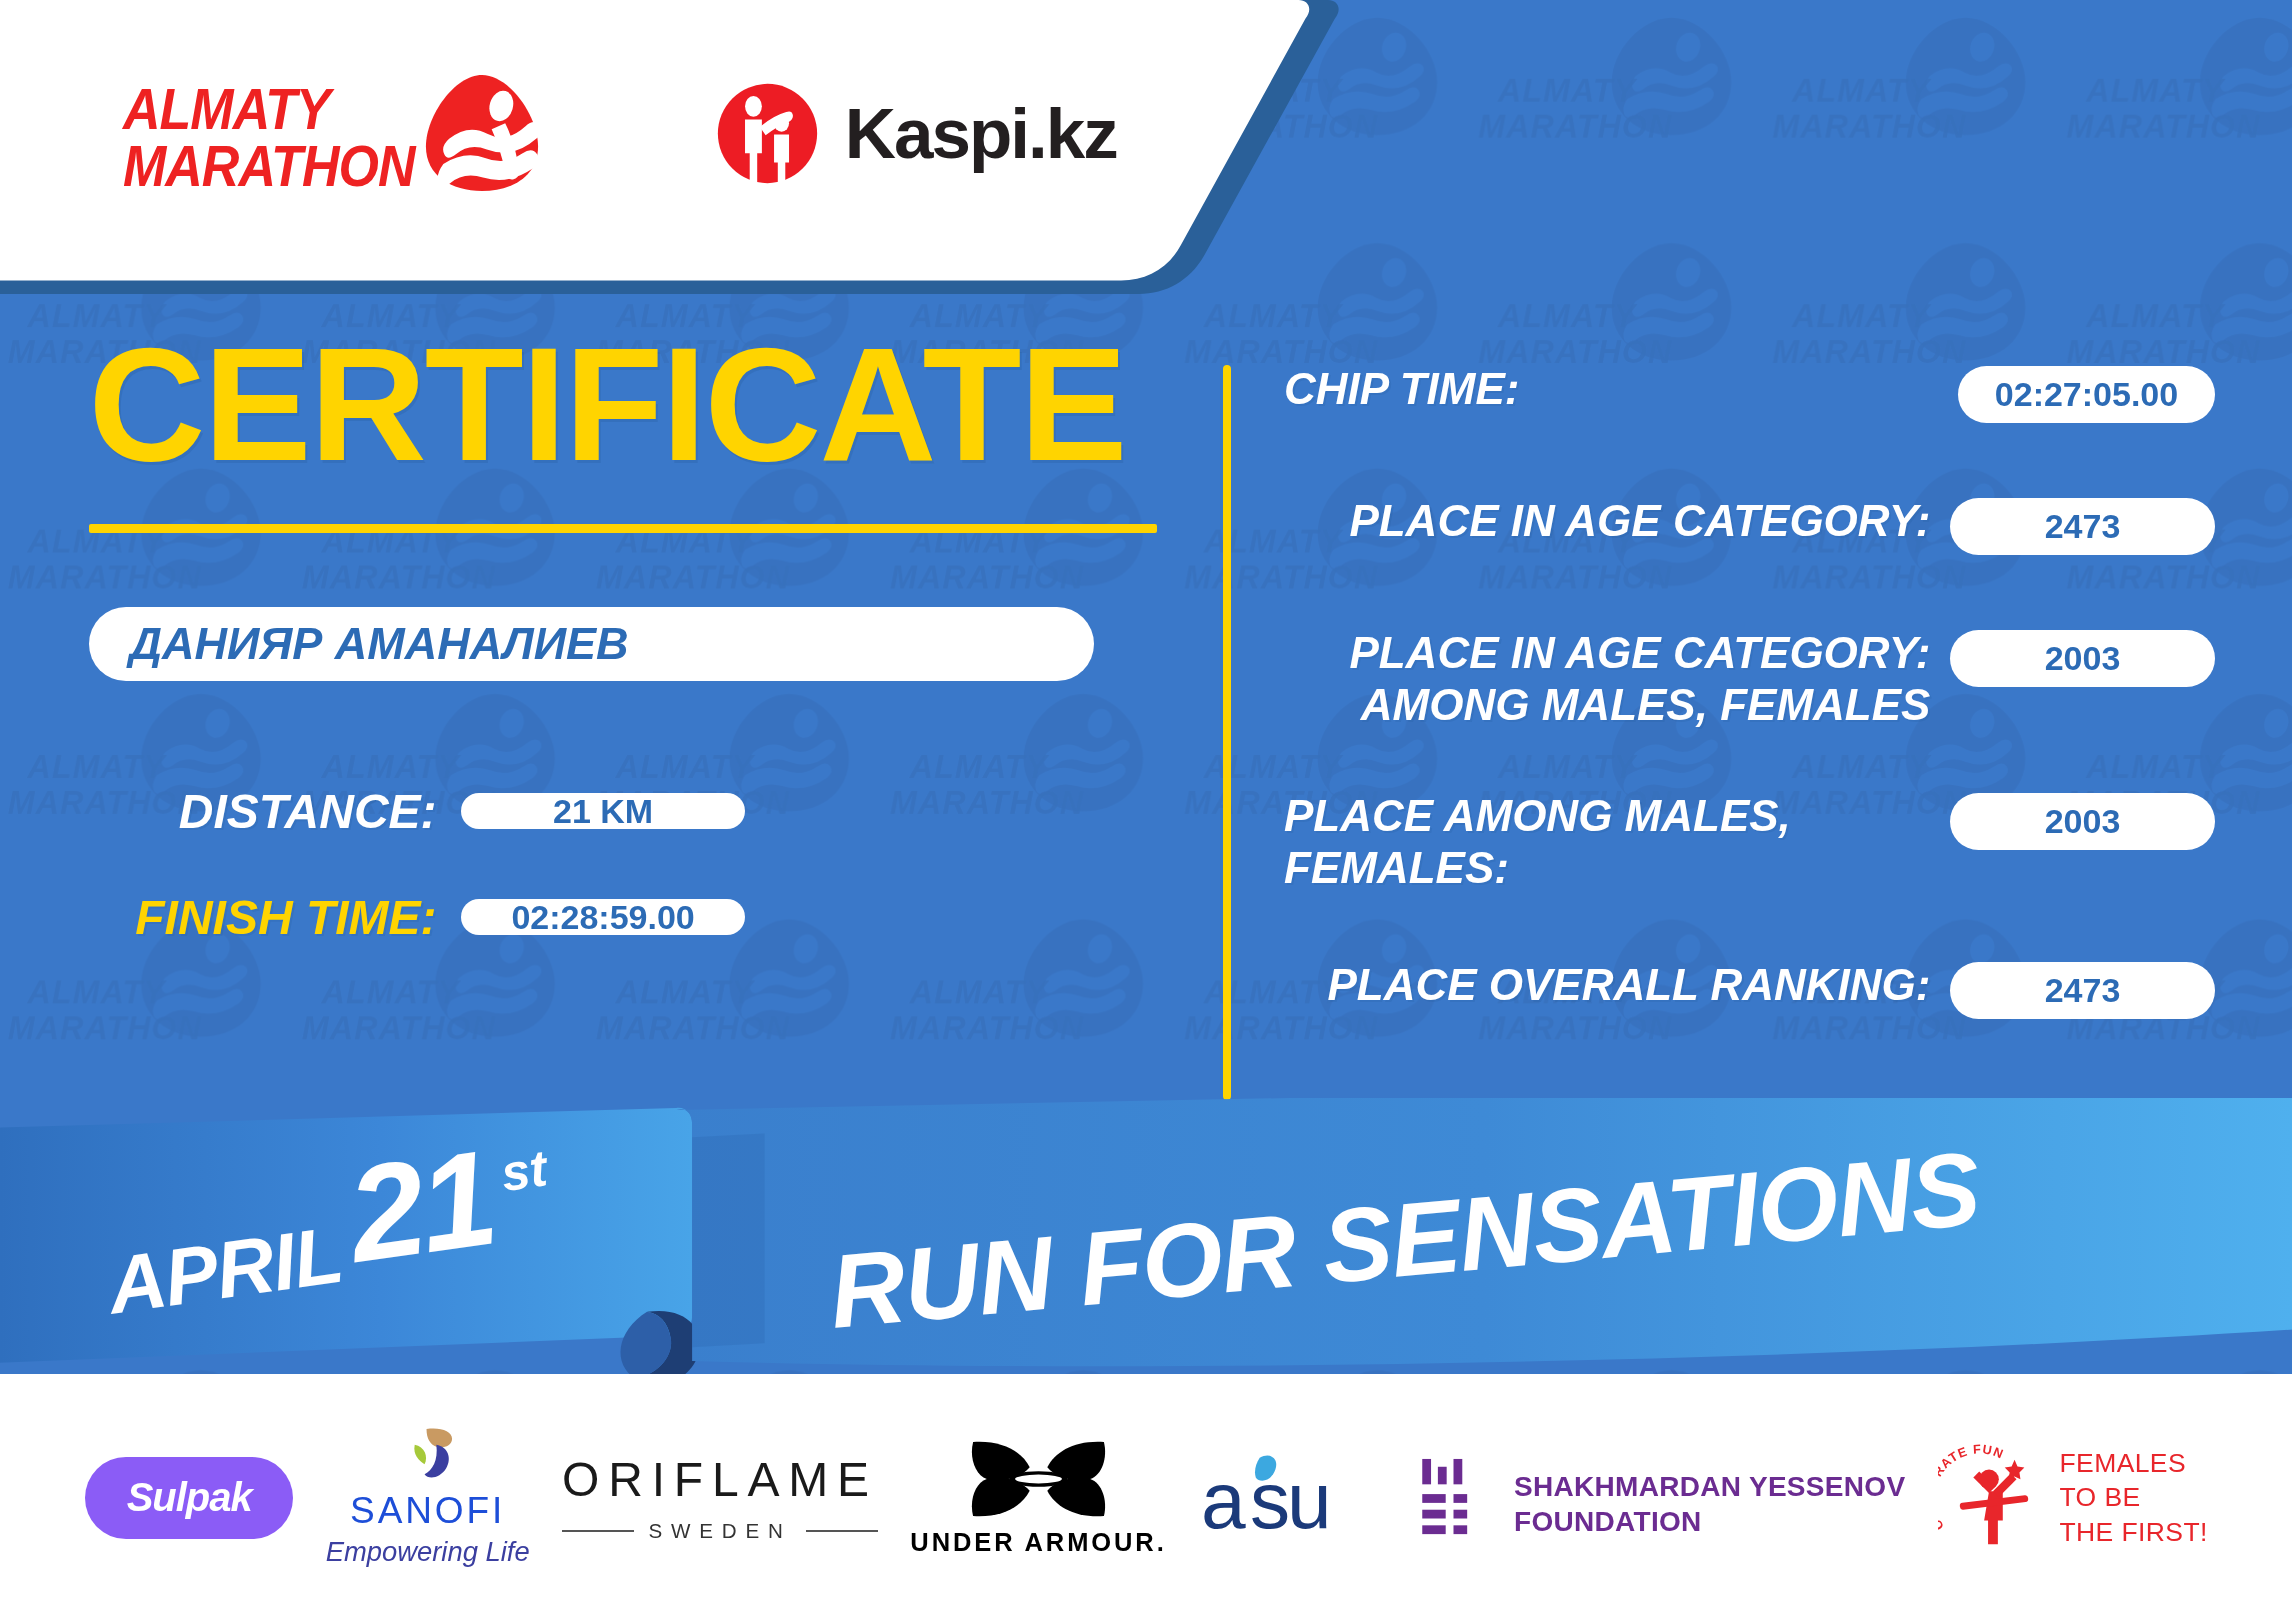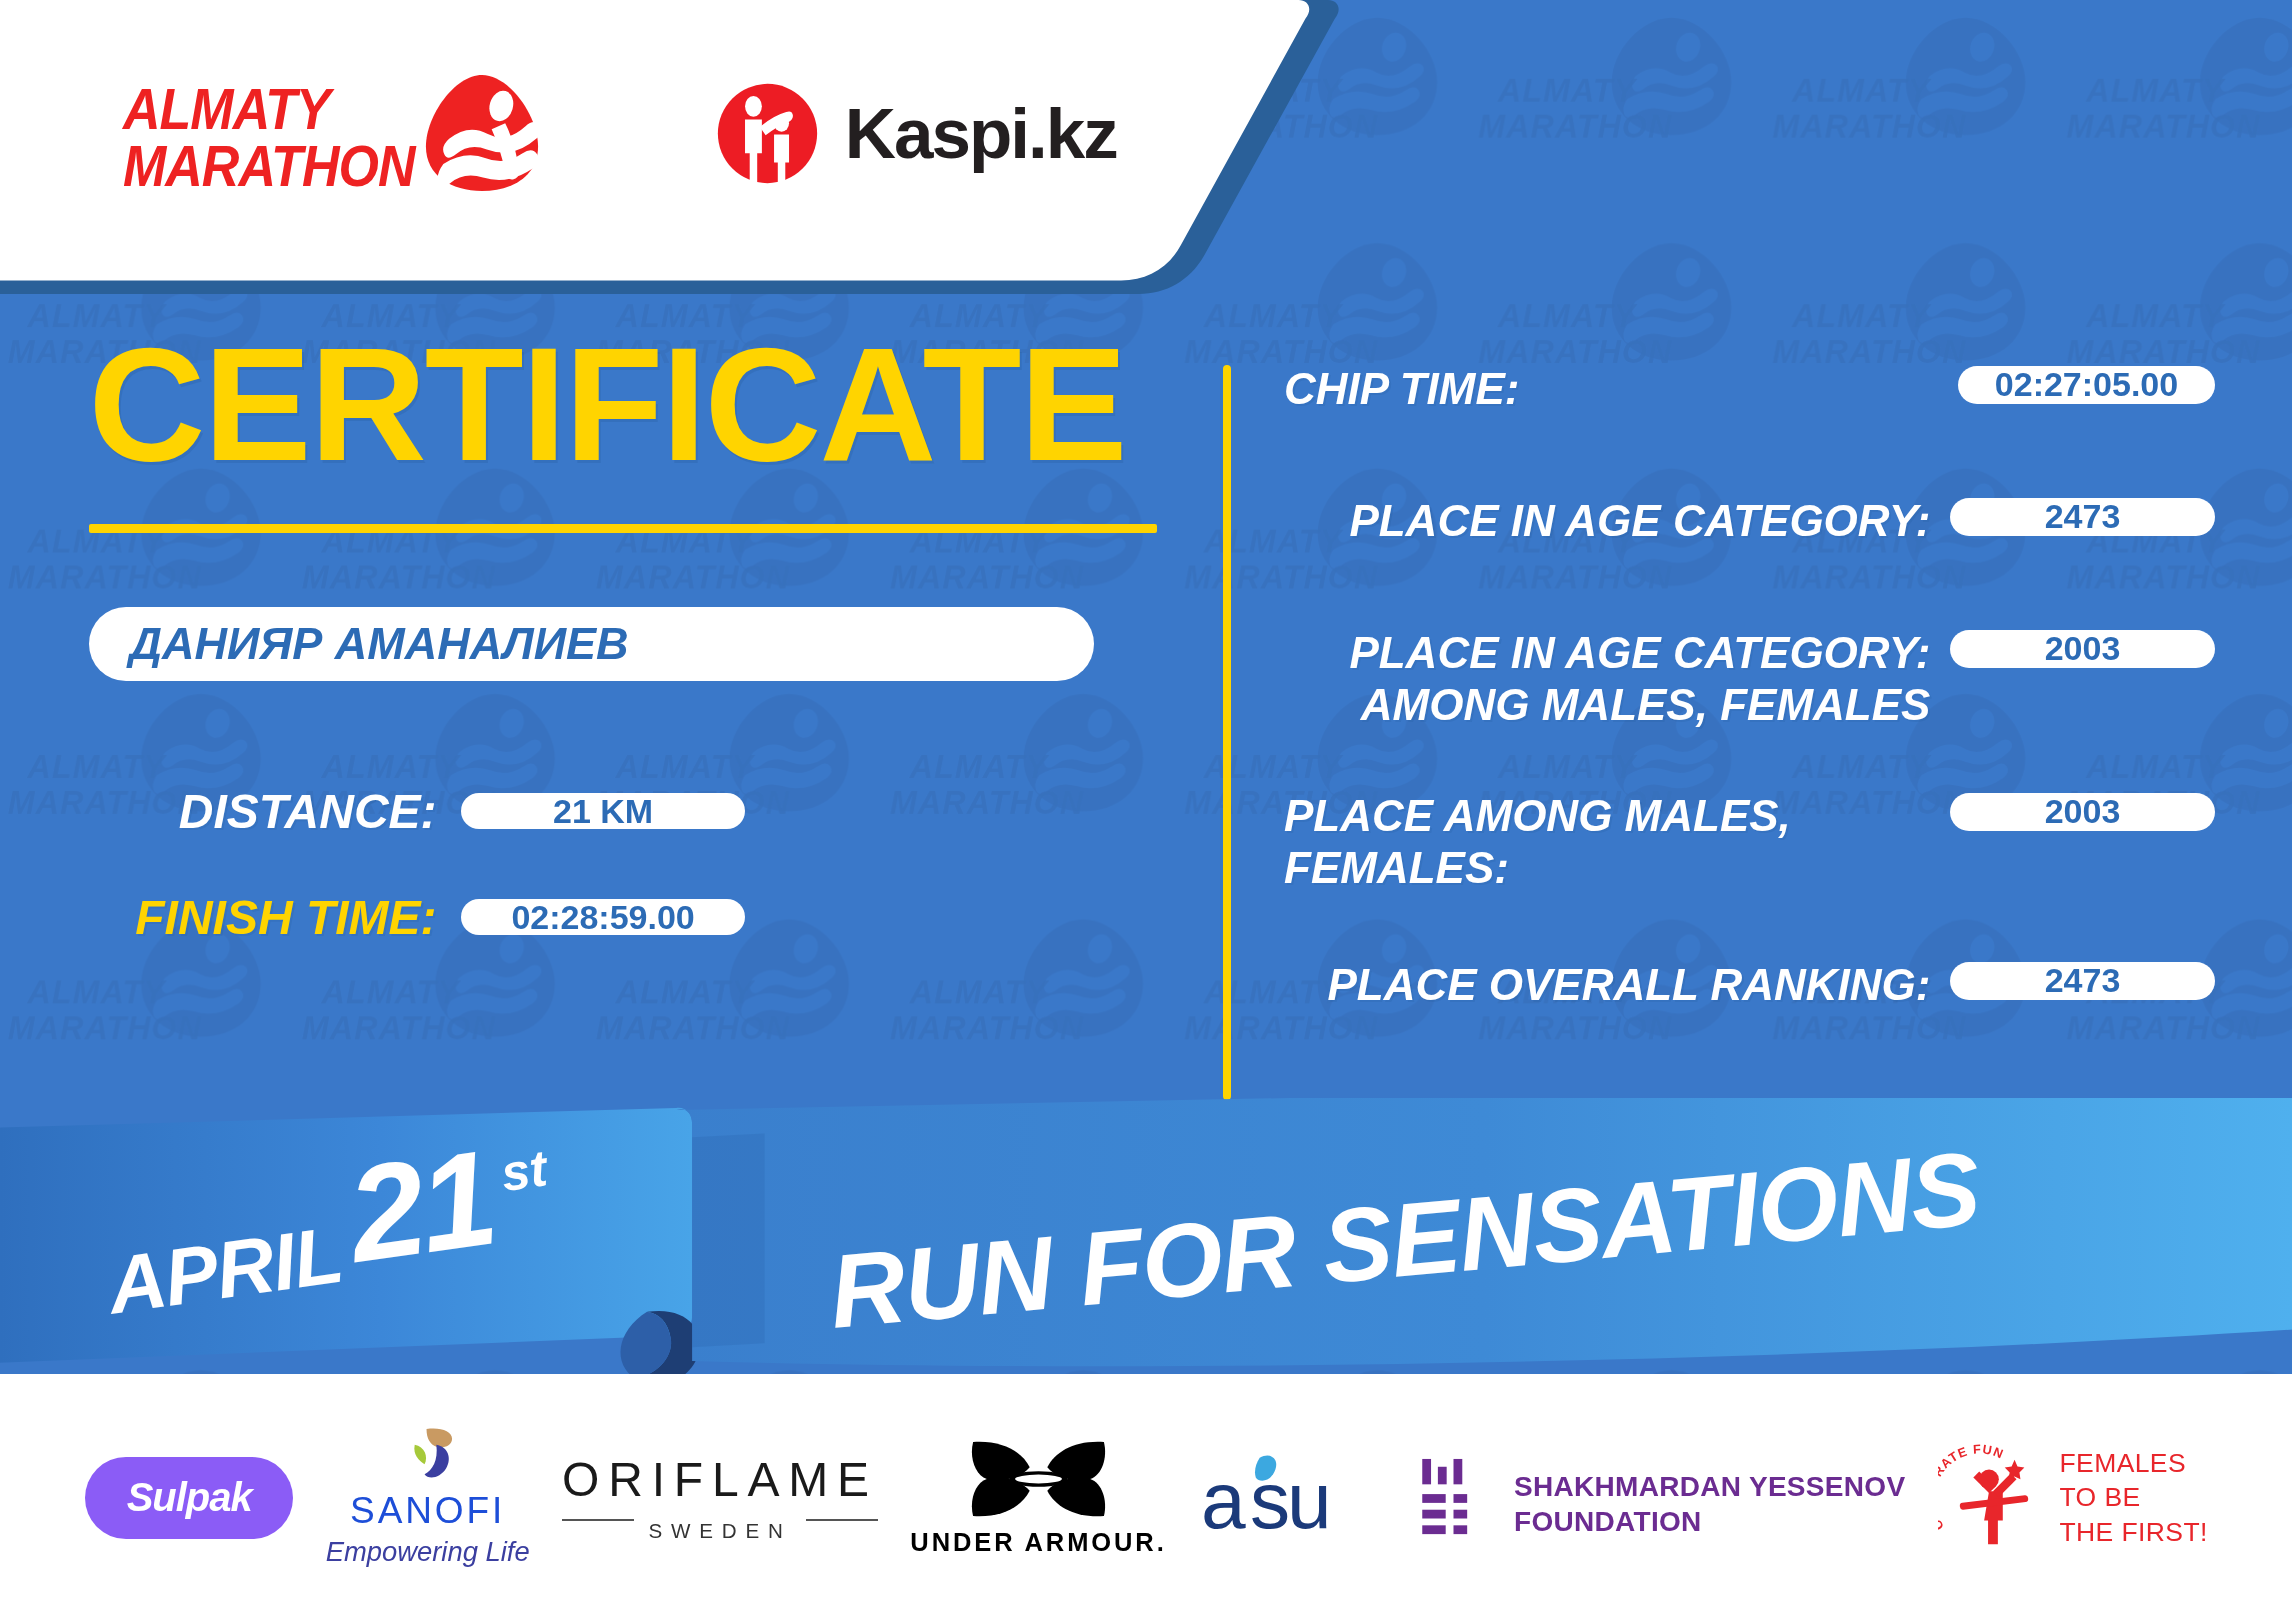--- a/index.html
+++ b/index.html
@@ -138,21 +138,21 @@
   .stat-label {
     color:#FFFFFF; font-weight:bold; font-style:italic;
     font-size:44px; line-height:1.18;
     text-align:left; flex:1 1 auto;
     padding-right:19.6px;
     text-shadow: 2px 2px 0 rgba(30,80,140,.15);
   }
   .stat-label.right { text-align:right; }
   .stat-pill {
     flex:0 0 auto;
-    height:38px; width:265px;
+    height:57px; width:265px;
     justify-content:center; font-size:34px;
     font-style:normal; margin-top:2.9px;
   }
   .stat.s1 { margin-bottom:69px; }
   .stat.s1 .stat-pill { width:257px; }
   .stat.s2 { margin-bottom:69px; }
   .stat.s3 { margin-bottom:59px; }
   .stat.s4 { margin-bottom:65px; }
 
   
@@ -200,21 +200,21 @@
     letter-spacing:-1px;
   }
 
   .sanofi { text-align:center; }
   .sanofi-mark { width:61px; height:57px; margin:0 auto 5.9px; display:block; }
   .sanofi-name { color:#1d4ed8; font-size:37px; letter-spacing:2.9px; font-weight:normal; }
   .sanofi-tag { color:#3B3FA0; font-size:27.4px; font-style:italic; margin-top:3.9px; }
 
   .oriflame { text-align:center; color:#1A1A1A; }
   .ori-name { font-size:48px; letter-spacing:8.8px; font-weight:normal; }
-  .ori-sub-wrap { display:flex; align-items:flex-start; gap:14px; margin-top:12px; }
+  .ori-sub-wrap { display:flex; align-items:center; gap:14px; margin-top:12px; }
   .ori-line { height:2px; background:#555; flex:1 1 auto; }
   .ori-sweden { font-size:20.6px; letter-spacing:8.8px; color:#333; }
 
   .ua { text-align:center; }
   .ua-mark { width:147px; height:82px; display:block; margin:0 auto; }
   .ua-name { font-size:25.5px; font-weight:bold; letter-spacing:2.9px; color:#000; margin-top:7.8px; }
 
   .asu { display:flex; align-items:center; }
   .asu svg { width:186px; height:108px; }
 

